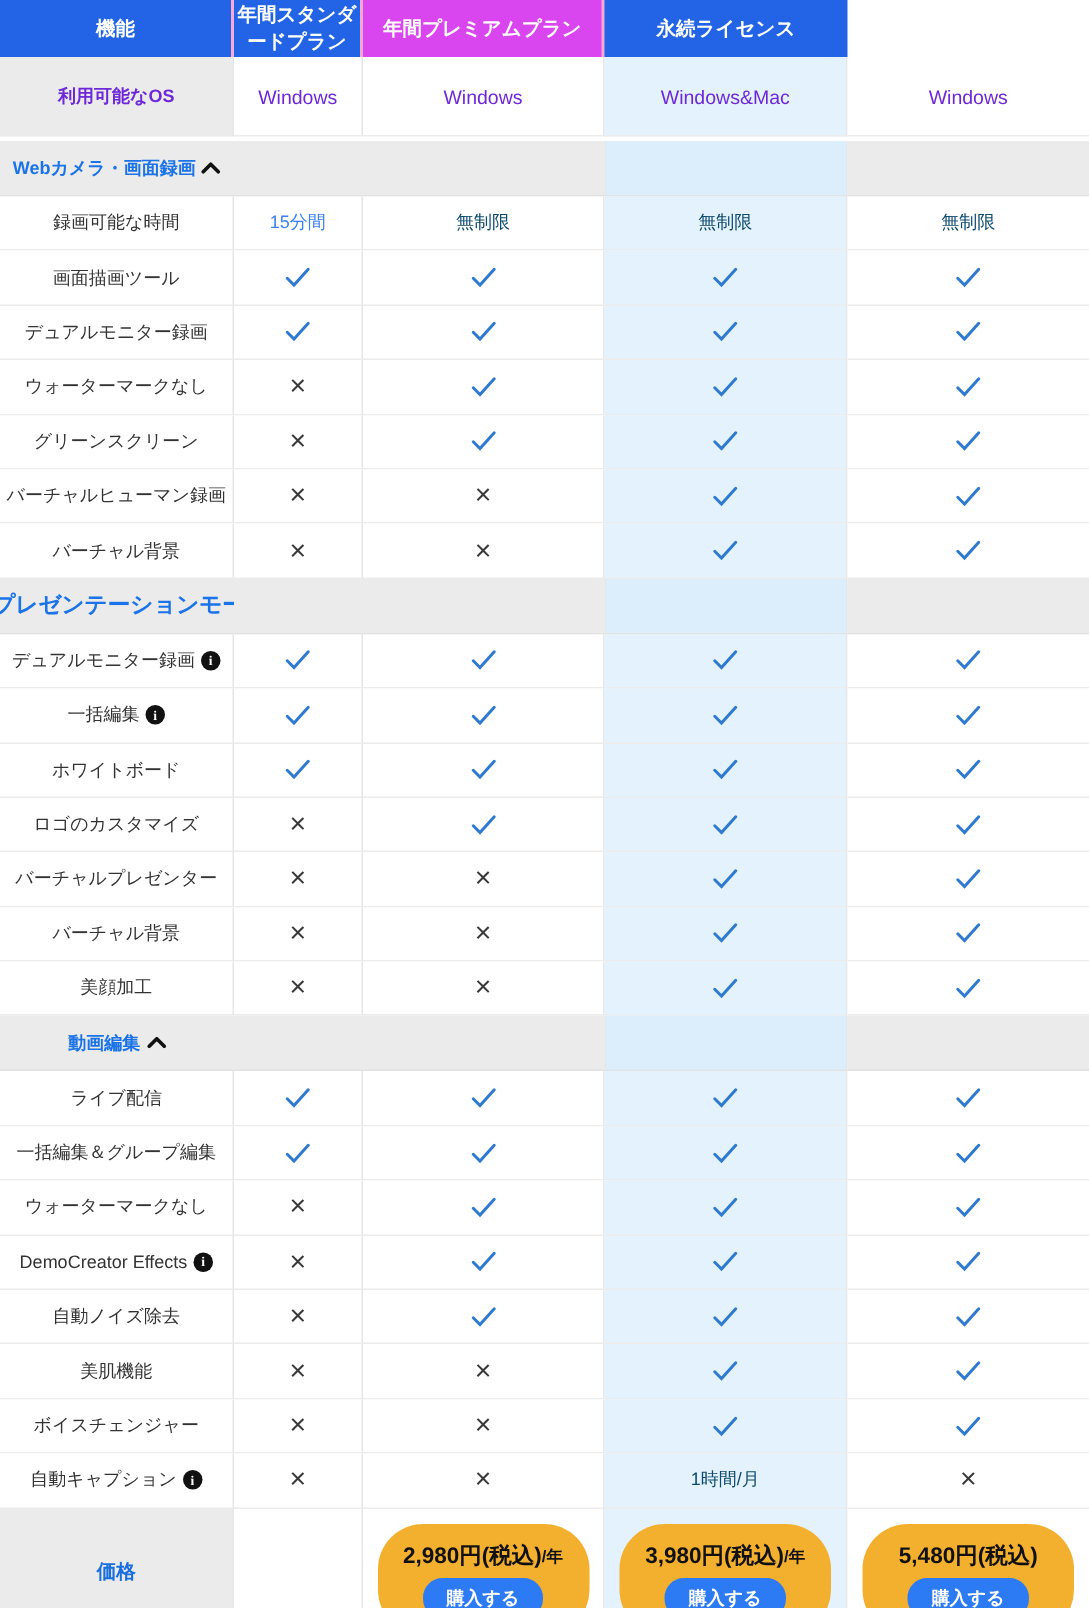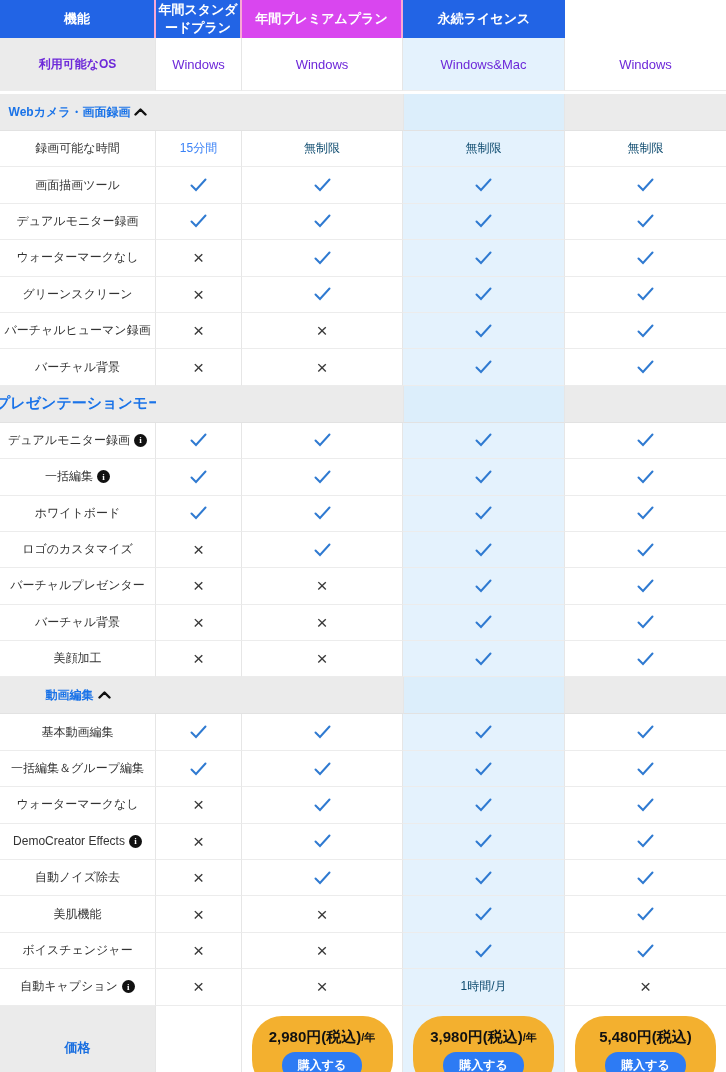--- a/index.html
+++ b/index.html
@@ -446,21 +446,21 @@
             </svg>
           </span>
         </div>
         <div class="c"></div>
         <div class="c"></div>
         <div class="c prem"></div>
         <div class="c"></div>
       </div>
       <div class="trow frow">
         <div class="c flabel">
-          <span>基本動画編集</span>
+          <span>ライブ配信</span>
         </div>
         <div class="c">
           <svg width="17" height="14" viewBox="0 0 17 14">
             <path d="M1.5 7.5 L6 12 L15.5 1.5" fill="none" stroke="#2f7ad1" stroke-width="2" stroke-linecap="round"></path>
           </svg>
         </div>
         <div class="c">
           <svg width="17" height="14" viewBox="0 0 17 14">
             <path d="M1.5 7.5 L6 12 L15.5 1.5" fill="none" stroke="#2f7ad1" stroke-width="2" stroke-linecap="round"></path>
           </svg>

